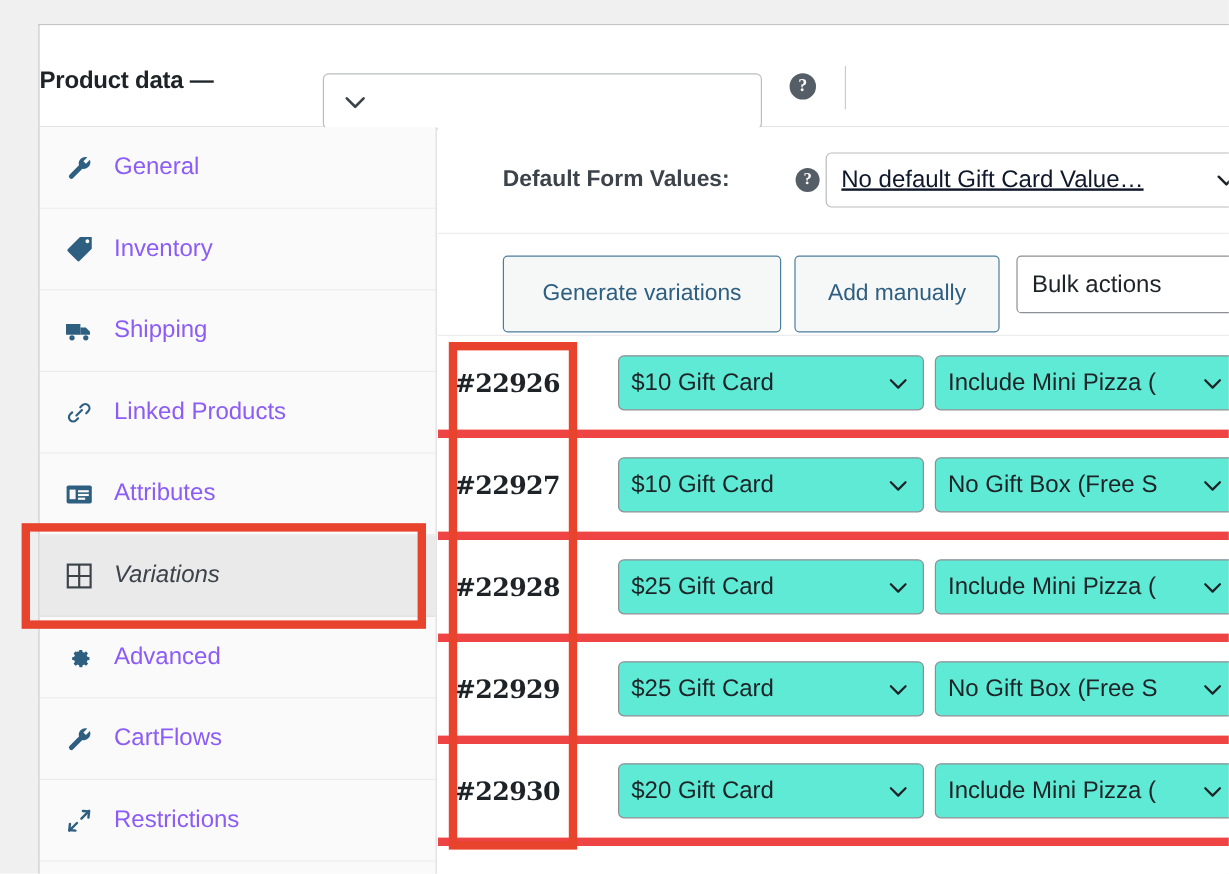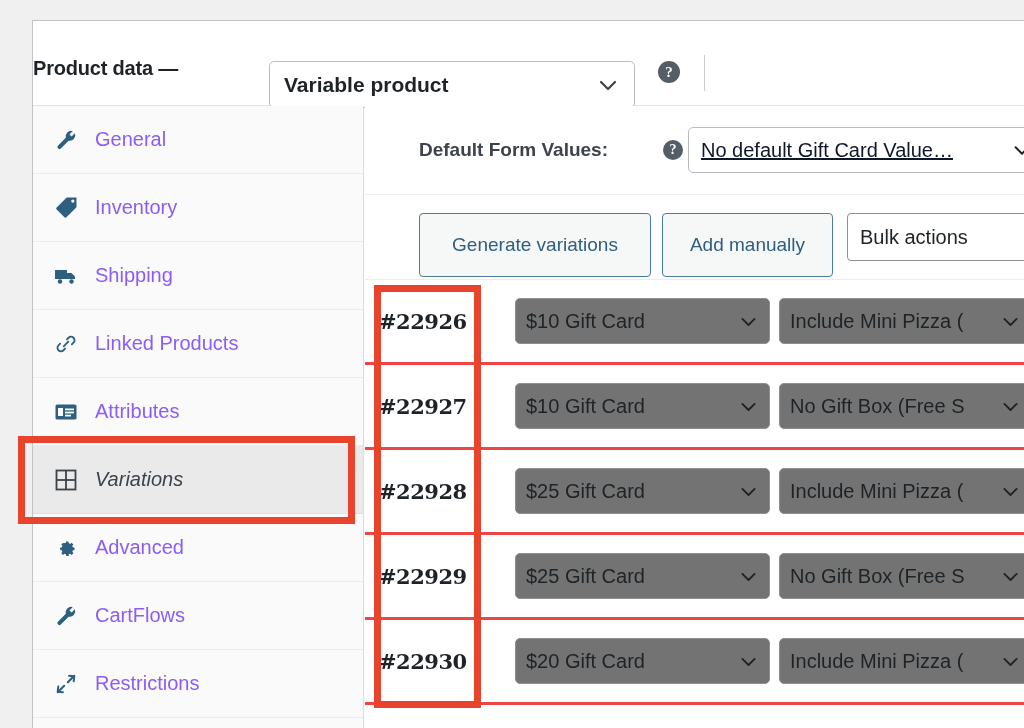--- a/index.html
+++ b/index.html
@@ -264,21 +264,21 @@
   }
 
   
   #variations-list {
     position: relative;
   }
   .variation-row {
     position: relative;
     height: 85px;
     box-sizing: border-box;
-    border-bottom: 3px solid #ef4444;
+    border-bottom: 7px solid #ef4444;
     display: flex;
     align-items: center;
   }
   .variation-id {
     position: absolute;
     left: 14px;
     top: 50%;
     transform: translateY(-50%);
     font-size: 21px;
     font-weight: bold;
@@ -286,21 +286,21 @@
     font-family: "DejaVu Serif", serif;
     letter-spacing: -0.5px;
     white-space: nowrap;
   }
   .attr-select {
     position: absolute;
     top: 50%;
     transform: translateY(-50%);
     height: 46px;
     box-sizing: border-box;
-    background: #737373;
+    background: #5eead4;
     border: 1px solid #8c8f94;
     border-radius: 5px;
     display: flex;
     align-items: center;
     padding: 0 10px;
   }
   .attr-select .value {
     font-size: 20px;
     color: #1d2327;
     flex: 1;
@@ -334,21 +334,20 @@
 </style>
 </head>
 <body>
 
 <div id="product-data-panel">
 
   <div id="panel-header">
     <div id="panel-title">Product data —</div>
 
     <div id="product-type-select">
-      <span class="value">Variable product</span>
       <svg class="chev" width="24" height="24" viewBox="0 0 24 24" fill="none" stroke="#3c434a" stroke-width="2.2" stroke-linecap="round" stroke-linejoin="round">
           <polyline points="5 9 12 16 19 9"></polyline>
         </svg>
     </div>
 
     <div id="header-help">?</div>
     <div id="header-divider"></div>
   </div>
 
   <div id="panel-body">

